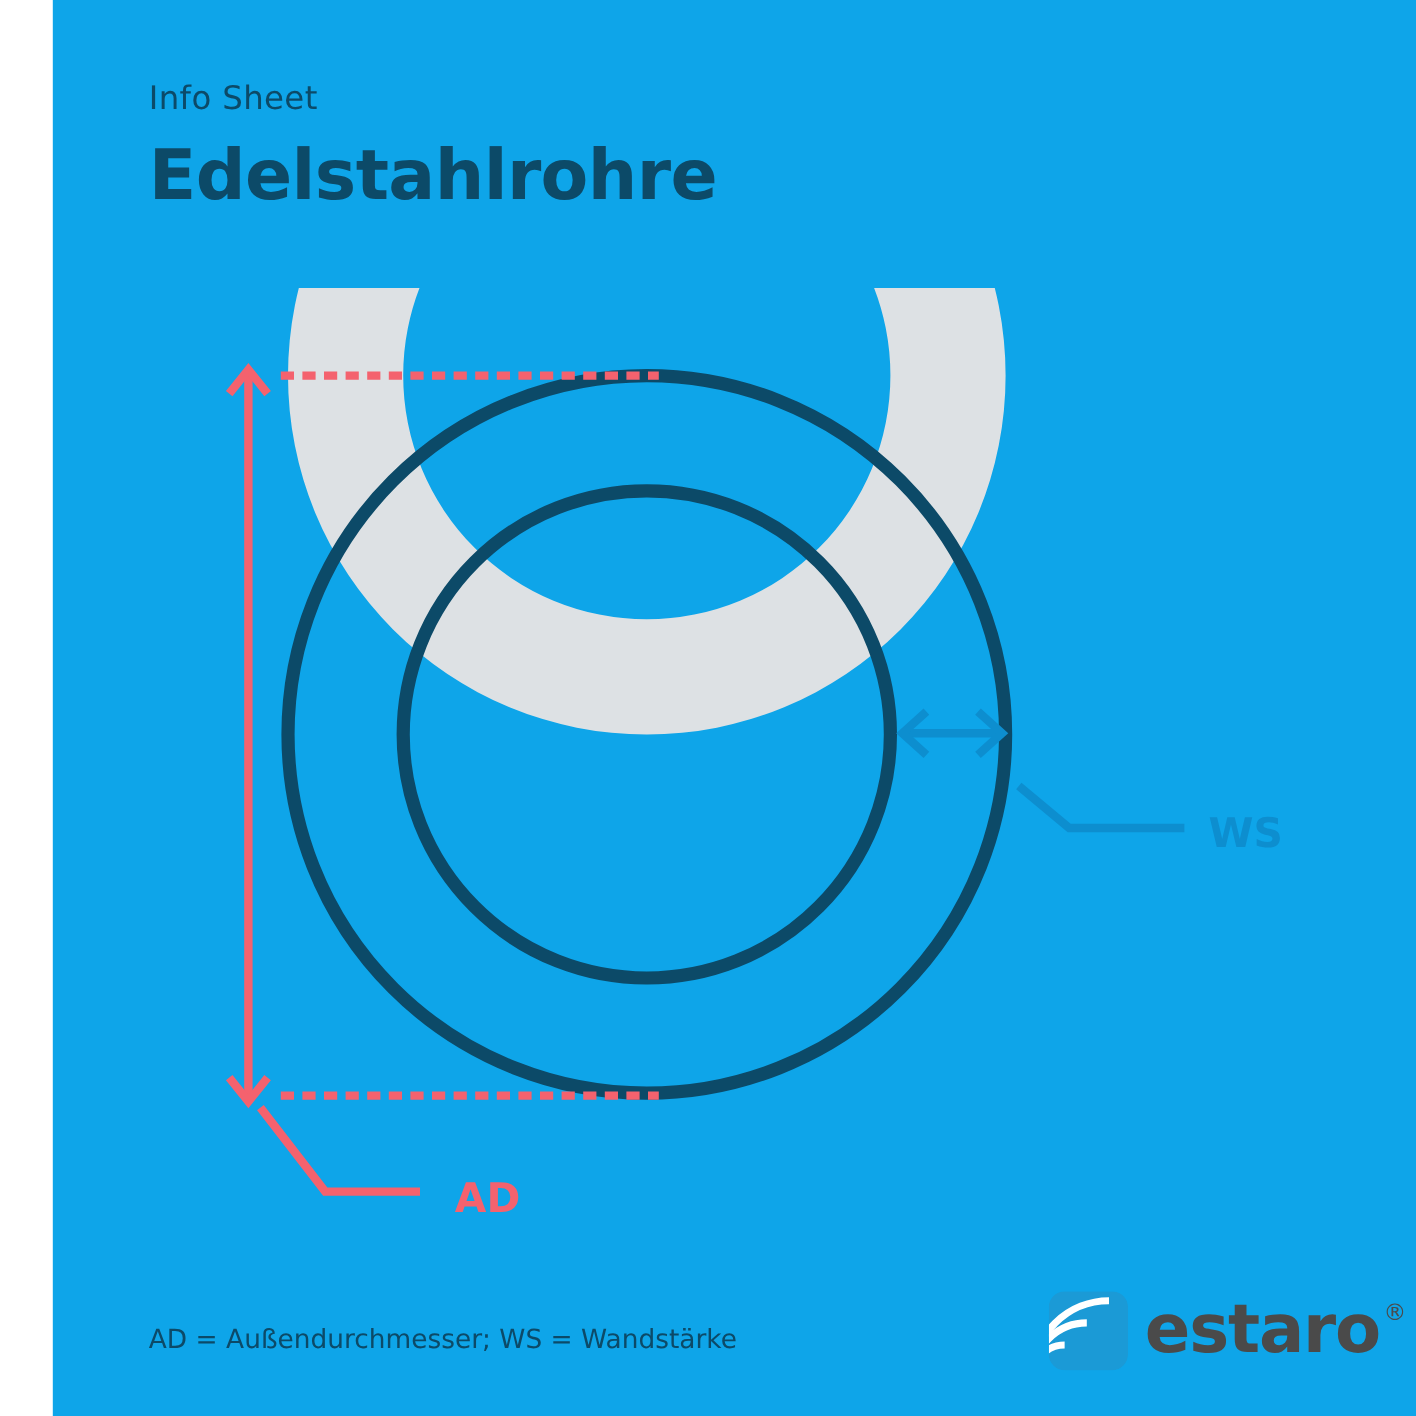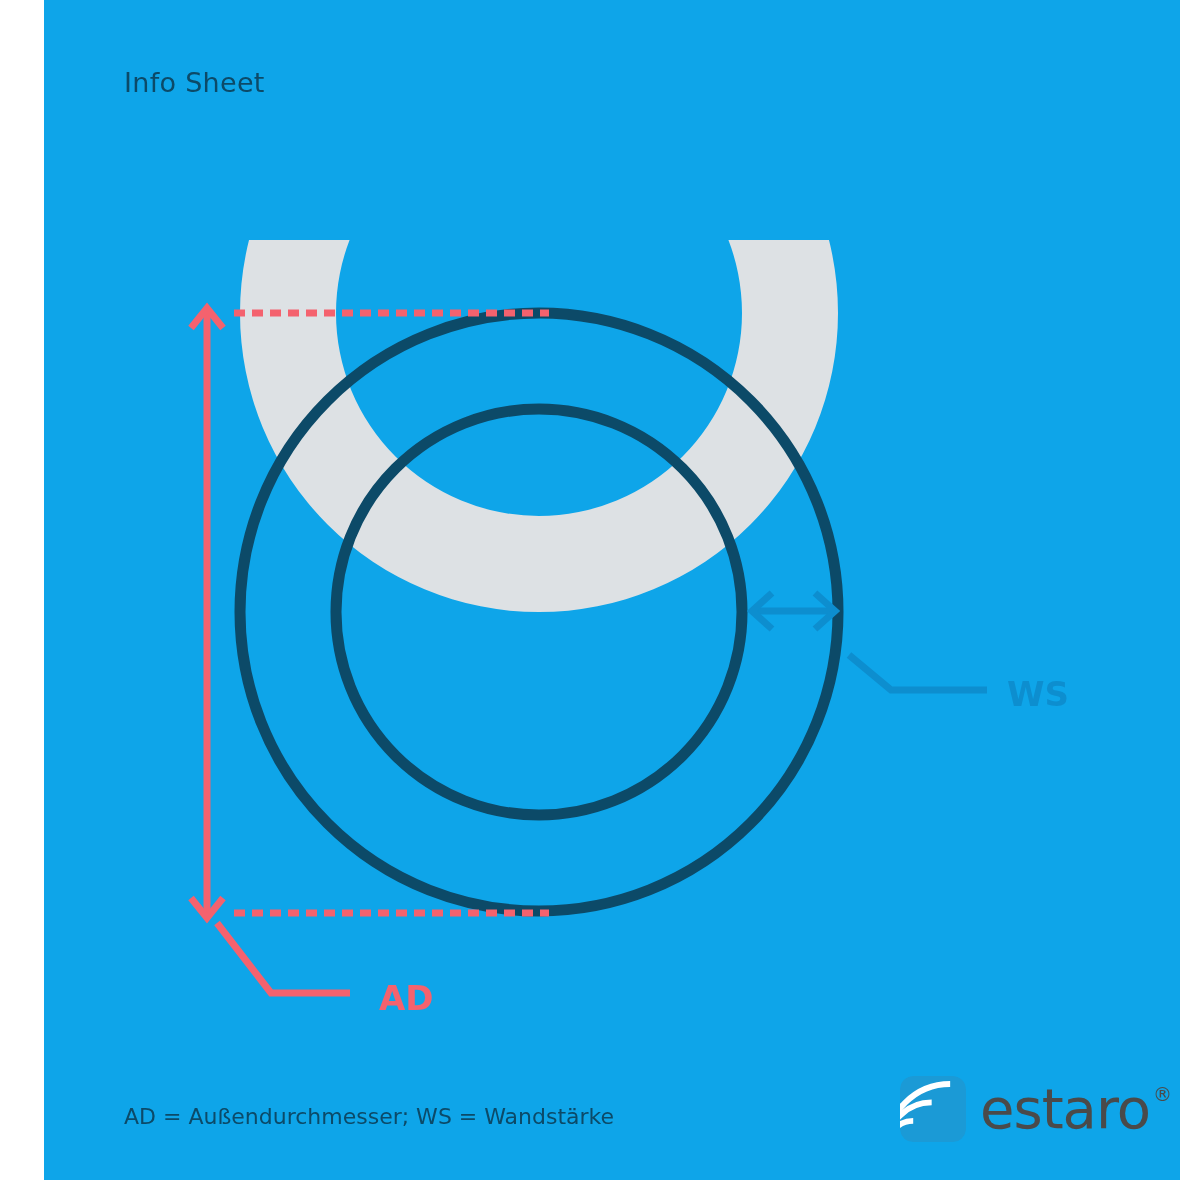--- a/index.html
+++ b/index.html
@@ -91,41 +91,42 @@
     flex: 0 0 auto;
   }
   .brand-wordmark {
     display: flex;
     align-items: flex-start;
     line-height: 1;
   }
   .brand-name {
     font-family: "DejaVu Sans", "Liberation Sans", sans-serif;
     font-size: 56px;
-    font-weight: 400;
+    font-weight: 700;
     color: #4a4a4a;
     letter-spacing: -1px;
     line-height: 0.92;
   }
   .brand-reg {
     font-family: "DejaVu Sans", "Liberation Sans", sans-serif;
     font-size: 19px;
     font-weight: 400;
     color: #4a4a4a;
     margin-left: 3px;
     margin-top: 2px;
   }
 </style>
 </head>
 <body>
 
 <div id="sheet">
 
   <div class="header">
     <p class="eyebrow">Info Sheet</p>
+    <h1 class="doc-title">Edelstahlrohre</h1>
   </div>
 
   <div class="diagram-wrap">
     <svg class="diagram-svg" viewBox="0 0 1180 800" xmlns="http://www.w3.org/2000/svg">
 
       <g>
         <path d="M 495,73 m -299,0 a 299,299 0 1,0 598,0 a 299,299 0 1,0 -598,0 Z
                  M 495,73 m -203,0 a 203,203 0 1,1 406,0 a 203,203 0 1,1 -406,0 Z" fill="#dde1e4" fill-rule="evenodd"></path>
         <circle cx="495" cy="372" r="299" fill="none" stroke="#0c4a68" stroke-width="11"></circle>
         <circle cx="495" cy="372" r="203" fill="none" stroke="#0c4a68" stroke-width="11"></circle>

